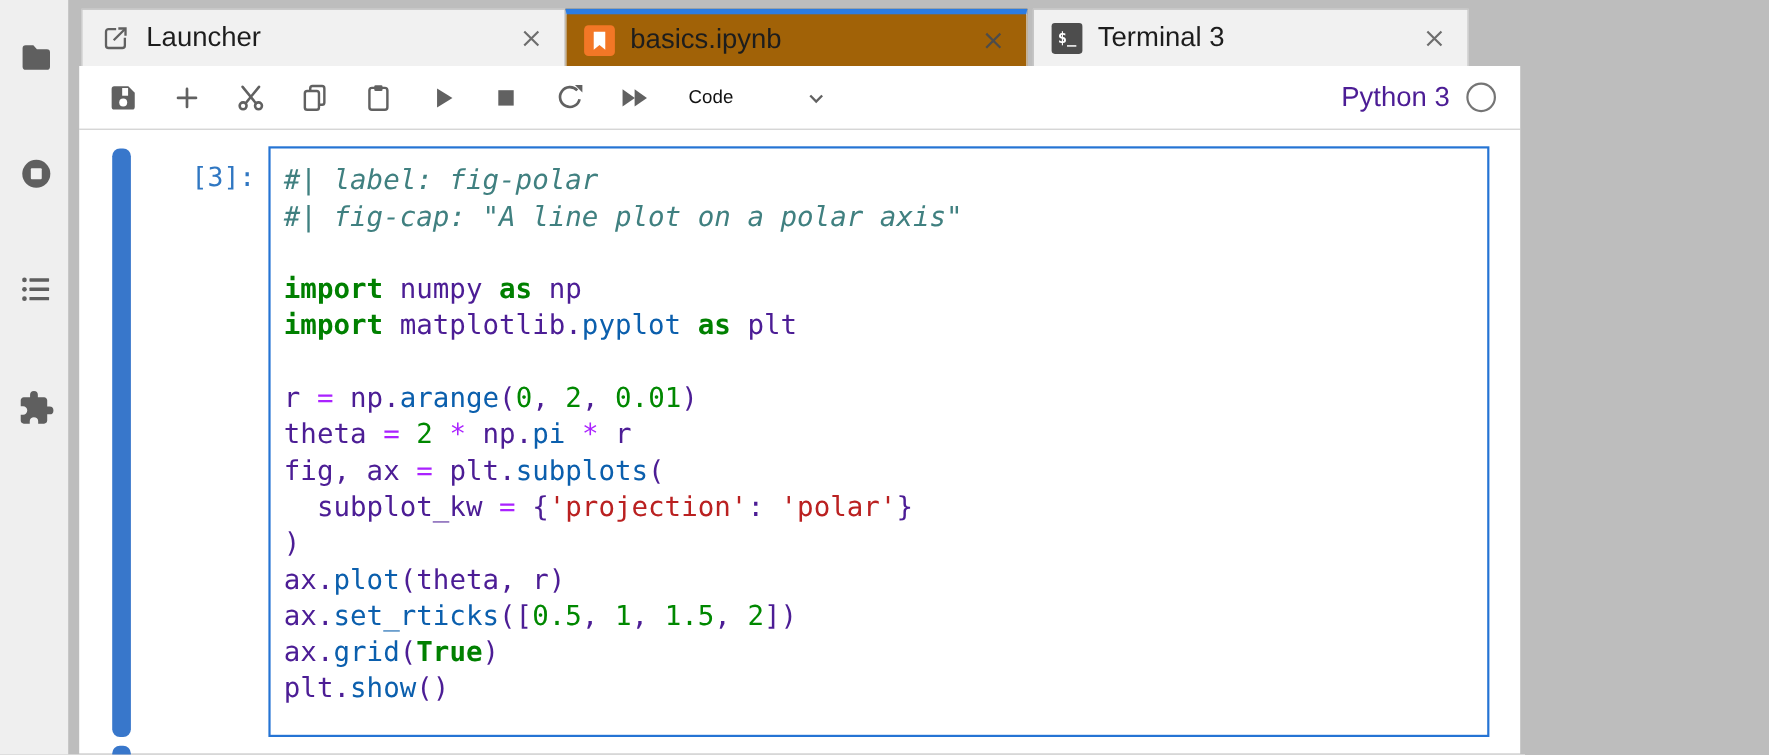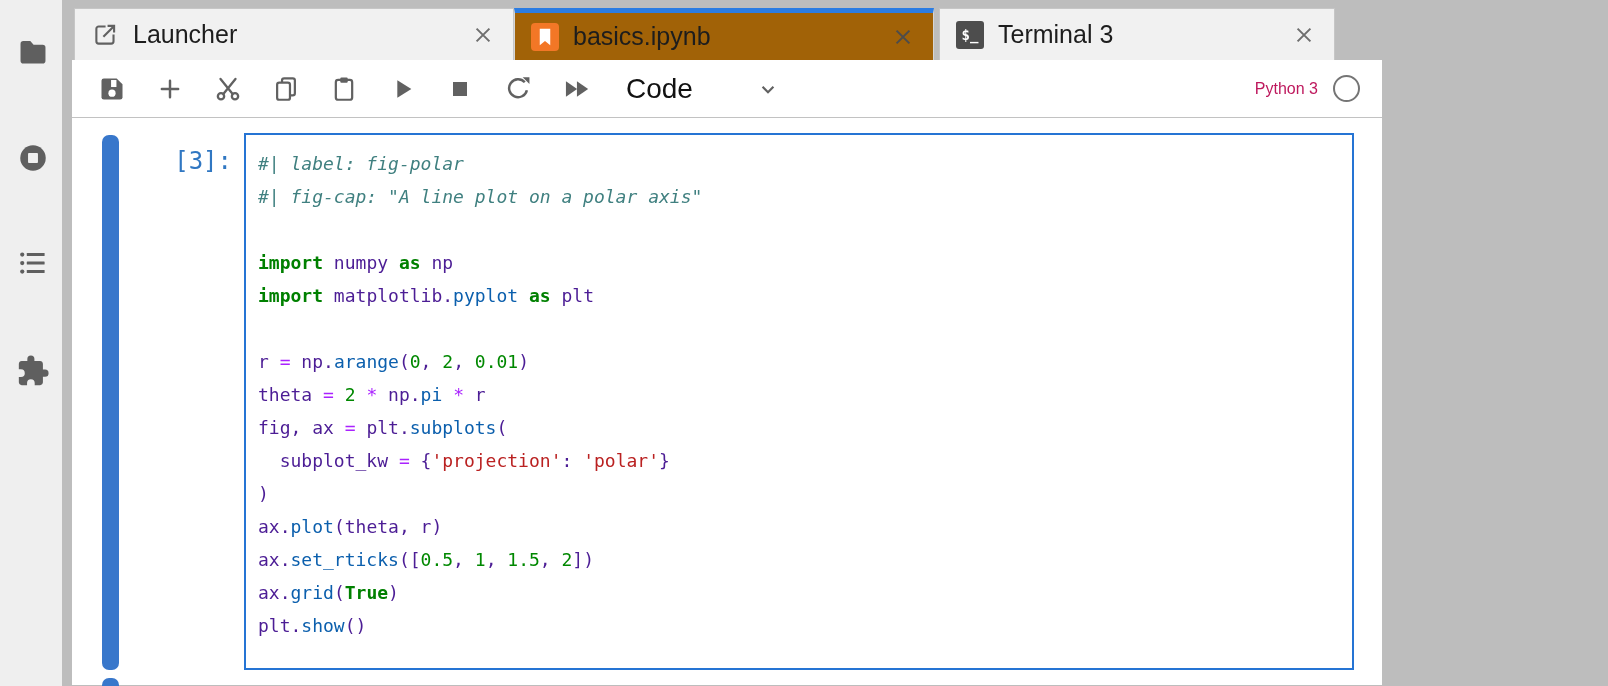--- a/index.html
+++ b/index.html
@@ -36,34 +36,34 @@
   .termicon{width:28px;height:28px;border-radius:3px;background:#4d4d4d;color:#fff;
             font-family:"DejaVu Sans Mono",monospace;font-size:14px;font-weight:bold;
             display:flex;align-items:center;justify-content:center;letter-spacing:0;}
 
   
   .toolbar{height:58px;background:#fff;border-bottom:1px solid #c2c2c2;display:flex;
            align-items:center;padding:0 22px 0 26px;}
   .tb{width:28px;height:28px;margin-right:30px;border:none;background:transparent;cursor:pointer;padding:0;}
   .tb svg{width:28px;height:28px;display:block;}
   .celltype{display:flex;align-items:center;margin-left:6px;cursor:pointer;background:transparent;border:none;}
-  .celltype .ct-label{font-size:28px;color:#111;}
+  .celltype .ct-label{font-size:17px;color:#111;}
   .celltype svg{width:26px;height:26px;margin-left:62px;display:block;}
   .kernel{margin-left:auto;display:flex;align-items:center;gap:15px;}
-  .kernel .k-name{font-size:16px;color:#be185d;}
+  .kernel .k-name{font-size:25px;color:#4c1d95;}
   .kcircle{width:27px;height:27px;border:2.5px solid #757575;border-radius:50%;display:inline-block;background:#fff;cursor:pointer;}
 
   
   .notebook{height:567px;background:#fff;padding:0 28px 0 30px;position:relative;}
   .cellrow{display:flex;align-items:flex-start;padding-top:15px;}
   .collapser{width:17px;height:535px;margin-top:2px;border-radius:7px;background:var(--collapser);flex:0 0 auto;cursor:pointer;}
   .promptbox{width:125px;flex:0 0 auto;padding:14px 12px 0 0;text-align:right;
              font-family:"DejaVu Sans Mono",monospace;font-size:24px;color:var(--prompt);}
   .editor{flex:1;border:2px solid var(--cell-border);background:#fff;padding:12px 8px 26px 12px;cursor:text;}
-  .code{font-family:"DejaVu Sans Mono",monospace;font-size:18px;line-height:33px;color:#111;white-space:pre;}
+  .code{font-family:"DejaVu Sans Mono",monospace;font-size:25px;line-height:33px;color:#111;white-space:pre;}
   .code .cl{height:33px;}
   .tok-k{color:var(--keyword);font-weight:bold;}
   .tok-p{color:var(--property);}
   .tok-s{color:var(--string);}
   .tok-c{color:var(--comment);font-style:italic;}
   .tok-n{color:var(--number);}
   .tok-o{color:var(--operator);}
   .tok-t{color:#4c1d95;}
   .stub{position:absolute;left:30px;bottom:-7px;width:17px;height:14px;border-radius:7px;background:var(--collapser);cursor:pointer;}
 </style>

